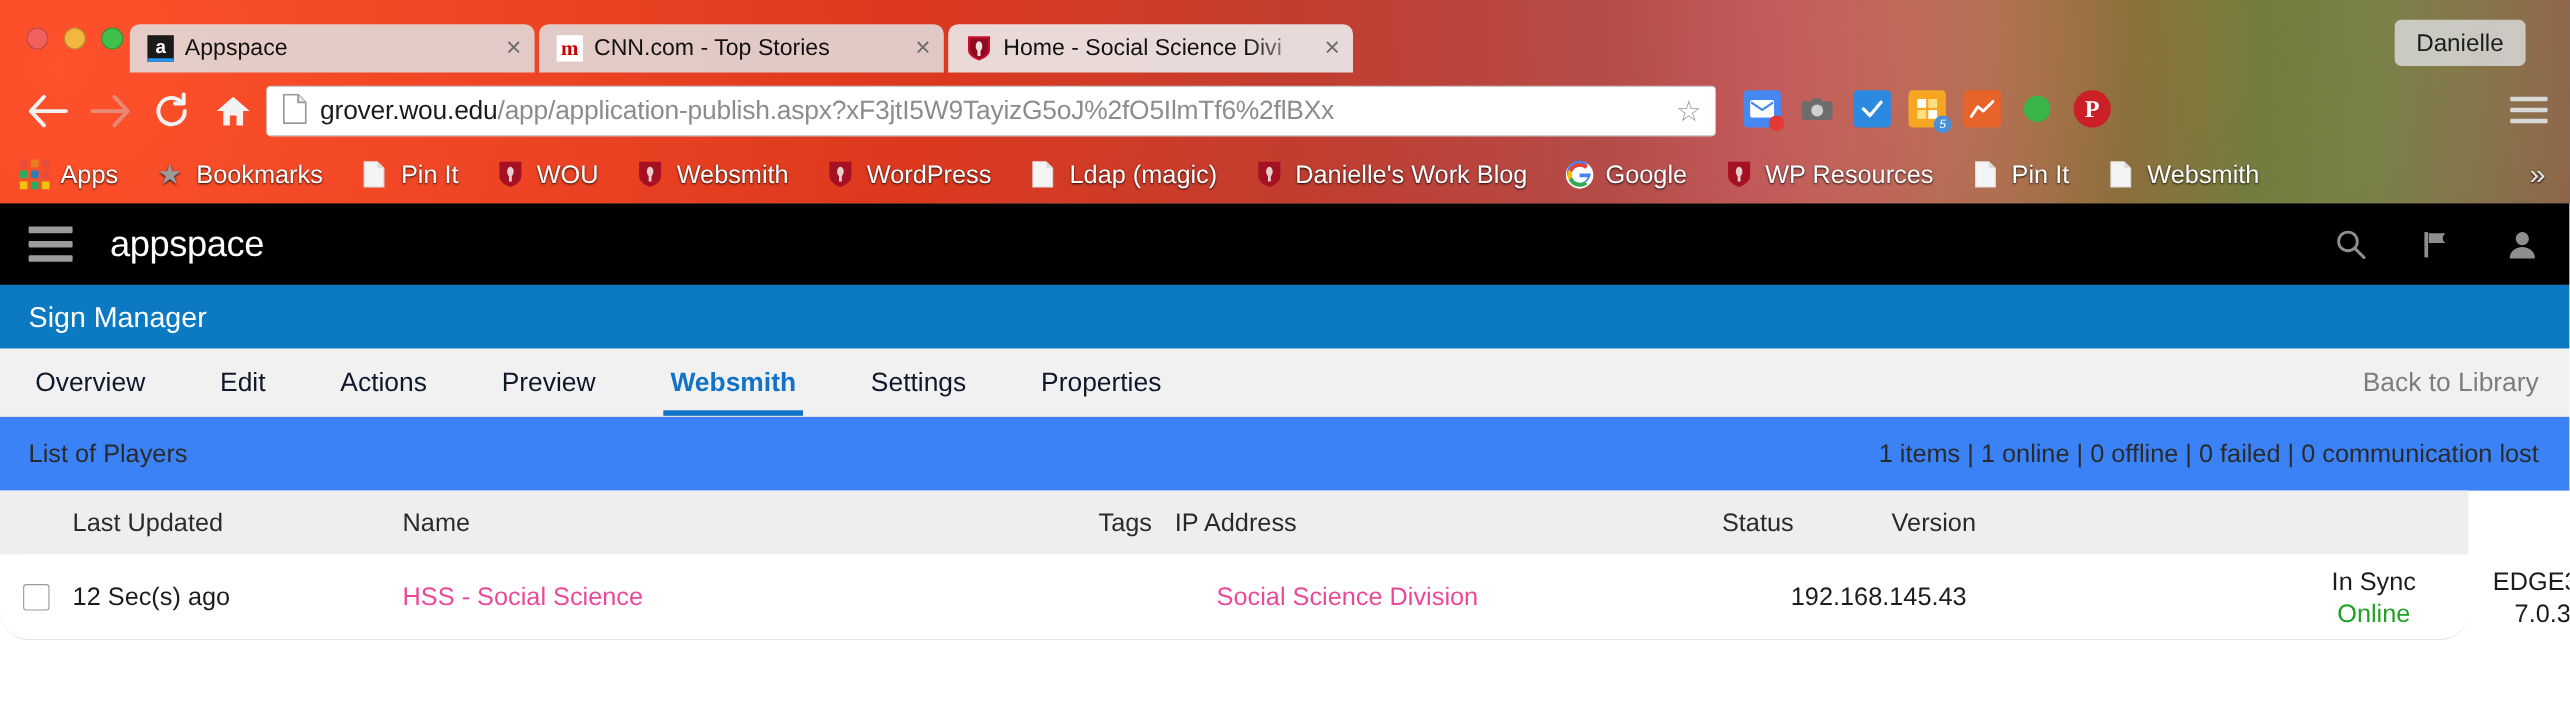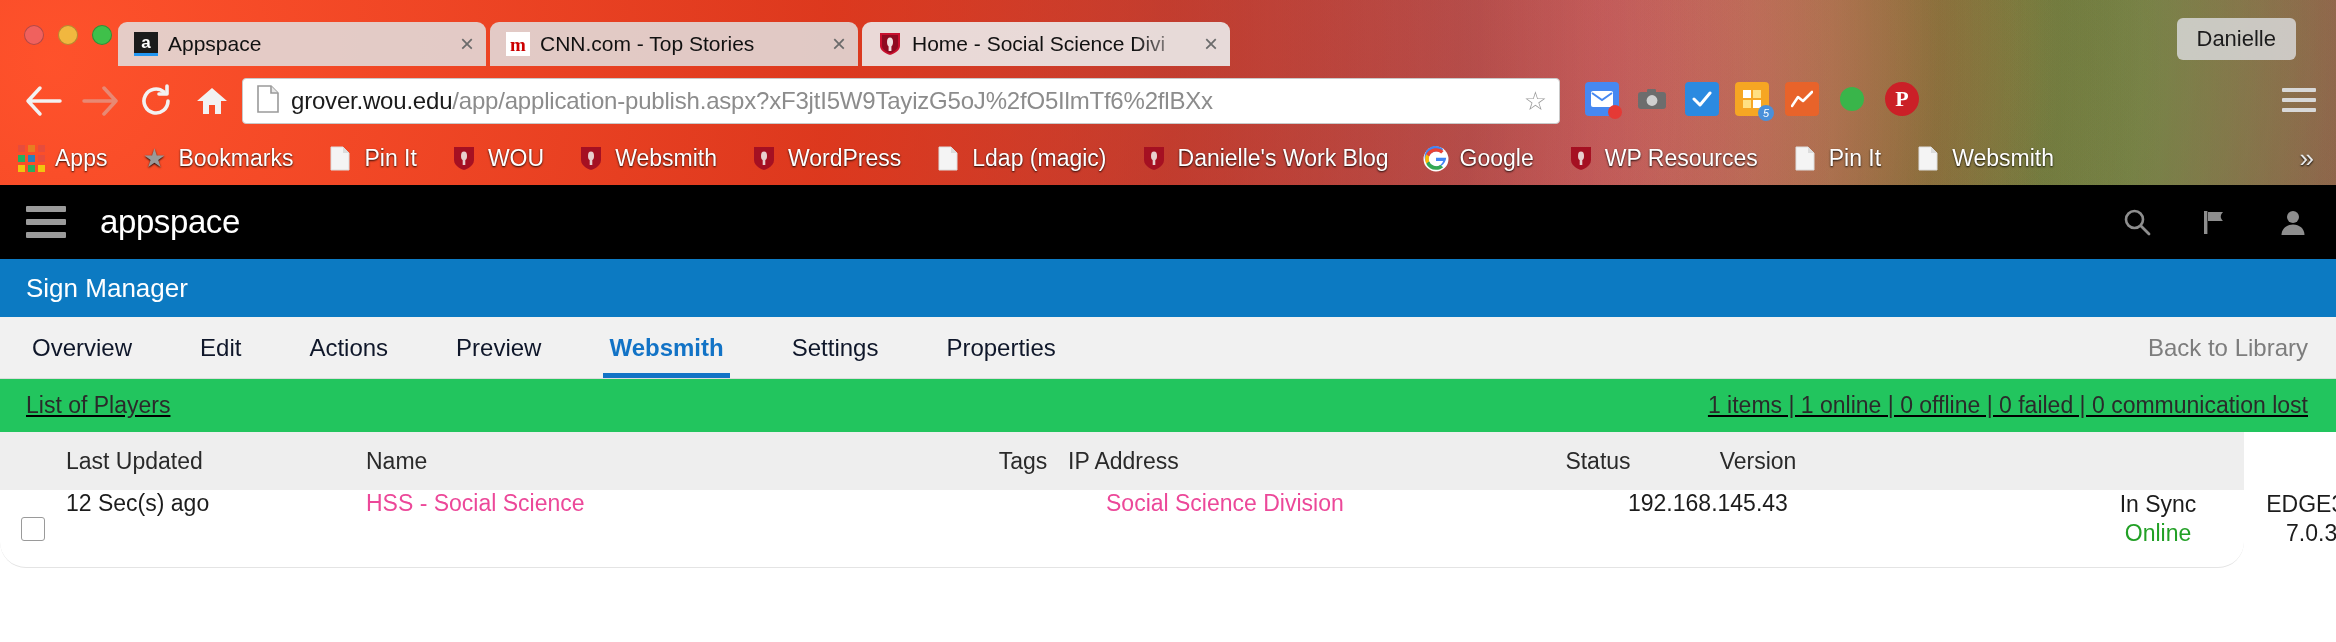--- a/index.html
+++ b/index.html
@@ -117,28 +117,28 @@
   .blue-bar-title { color: #ffffff; font-size: 26px; }
 
   .tabbar { height: 62px; background: #f1f1f1; display: flex; align-items: stretch;
             border-bottom: 1px solid #dcdcdc; padding-left: 26px; position: relative; }
   .app-tab { display: flex; align-items: center; padding: 0 6px; margin-right: 56px; font-size: 24px; color: #0f172a;
              position: relative; }
   .app-tab.active { color: #1273c6; font-weight: bold; }
   .app-tab.active::after { content: ""; position: absolute; left: 0; right: 0; bottom: 0; height: 5px; background: #1273c6; }
   .back-lib { margin-left: auto; display: flex; align-items: center; font-size: 24px; color: #7d7d7d; padding-right: 28px; }
 
-  .subbar { height: 53px; background: #22c55e; display: flex; align-items: center; padding: 0 28px 0 26px; text-decoration: underline; }
+  .subbar { height: 67px; background: #3b82f6; display: flex; align-items: center; padding: 0 28px 0 26px; }
   .subbar-title { font-size: 23px; color: #2a2a2a; }
   .subbar-stats { margin-left: auto; font-size: 23px; color: #2a2a2a; }
 
   
   .tbl { width: 2244px; }
   .tbl-head { height: 58px; background: #eeeeee; display: flex; align-items: center; font-size: 23px; color: #2a2a2a; }
-  .tbl-row { height: 78px; background: #ffffff; display: flex; font-size: 23px; color: #1c1c1c;
+  .tbl-row { height: 78px; background: #ffffff; display: flex; align-items: center; font-size: 23px; color: #1c1c1c;
              border-bottom: 1px solid #e4e4e4; border-radius: 26px; }
   .c-check { width: 66px; flex: 0 0 66px; display: flex; justify-content: center; align-items: center; }
   .cb { width: 24px; height: 24px; border: 1px solid #9a9a9a; border-radius: 3px; background: #fff; }
   .c-updated { width: 300px; flex: 0 0 300px; }
   .c-name { width: 612px; flex: 0 0 612px; }
   .c-tags { width: 90px; flex: 0 0 90px; text-align: center; }
   .c-app { width: 560px; flex: 0 0 560px; padding-left: 38px; }
   .c-ip { width: 448px; flex: 0 0 448px; }
   .c-status { width: 164px; flex: 0 0 164px; text-align: center; }
   .c-version { width: 156px; flex: 0 0 156px; text-align: center; }

